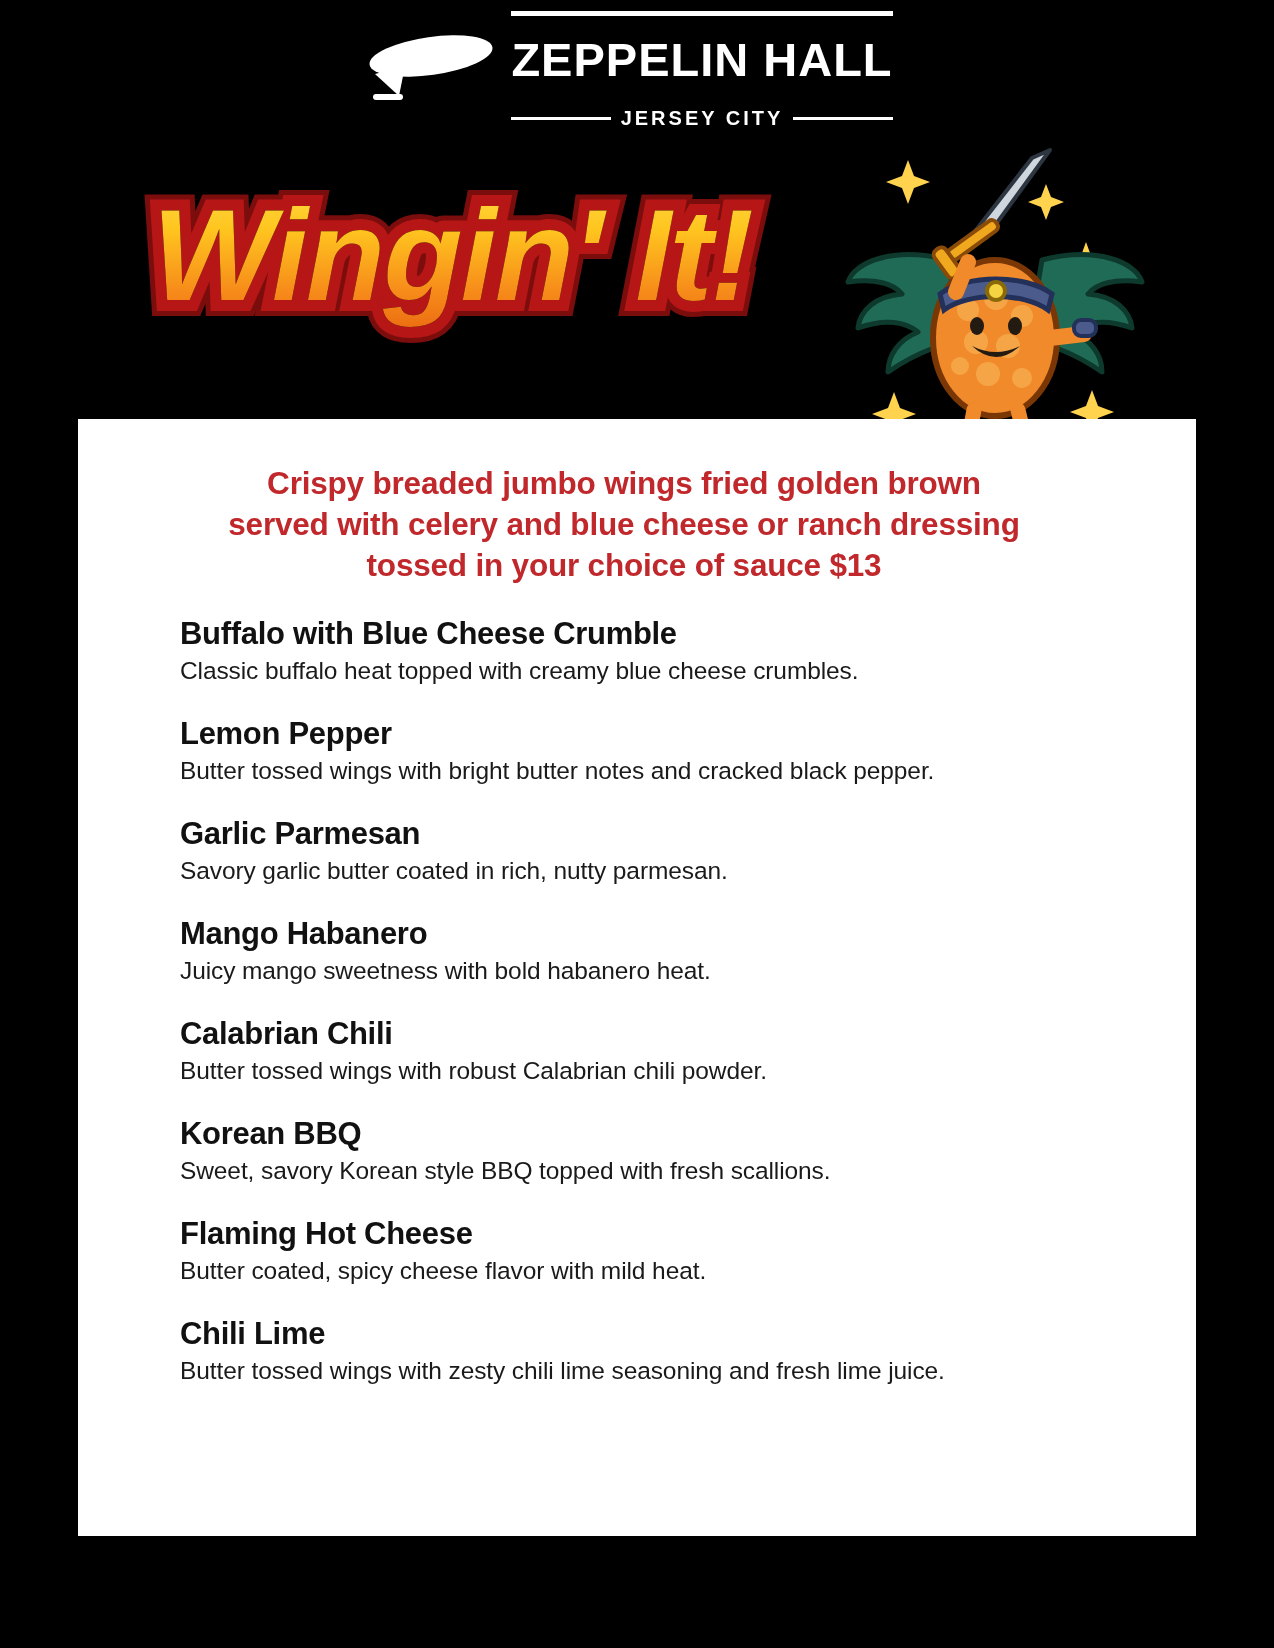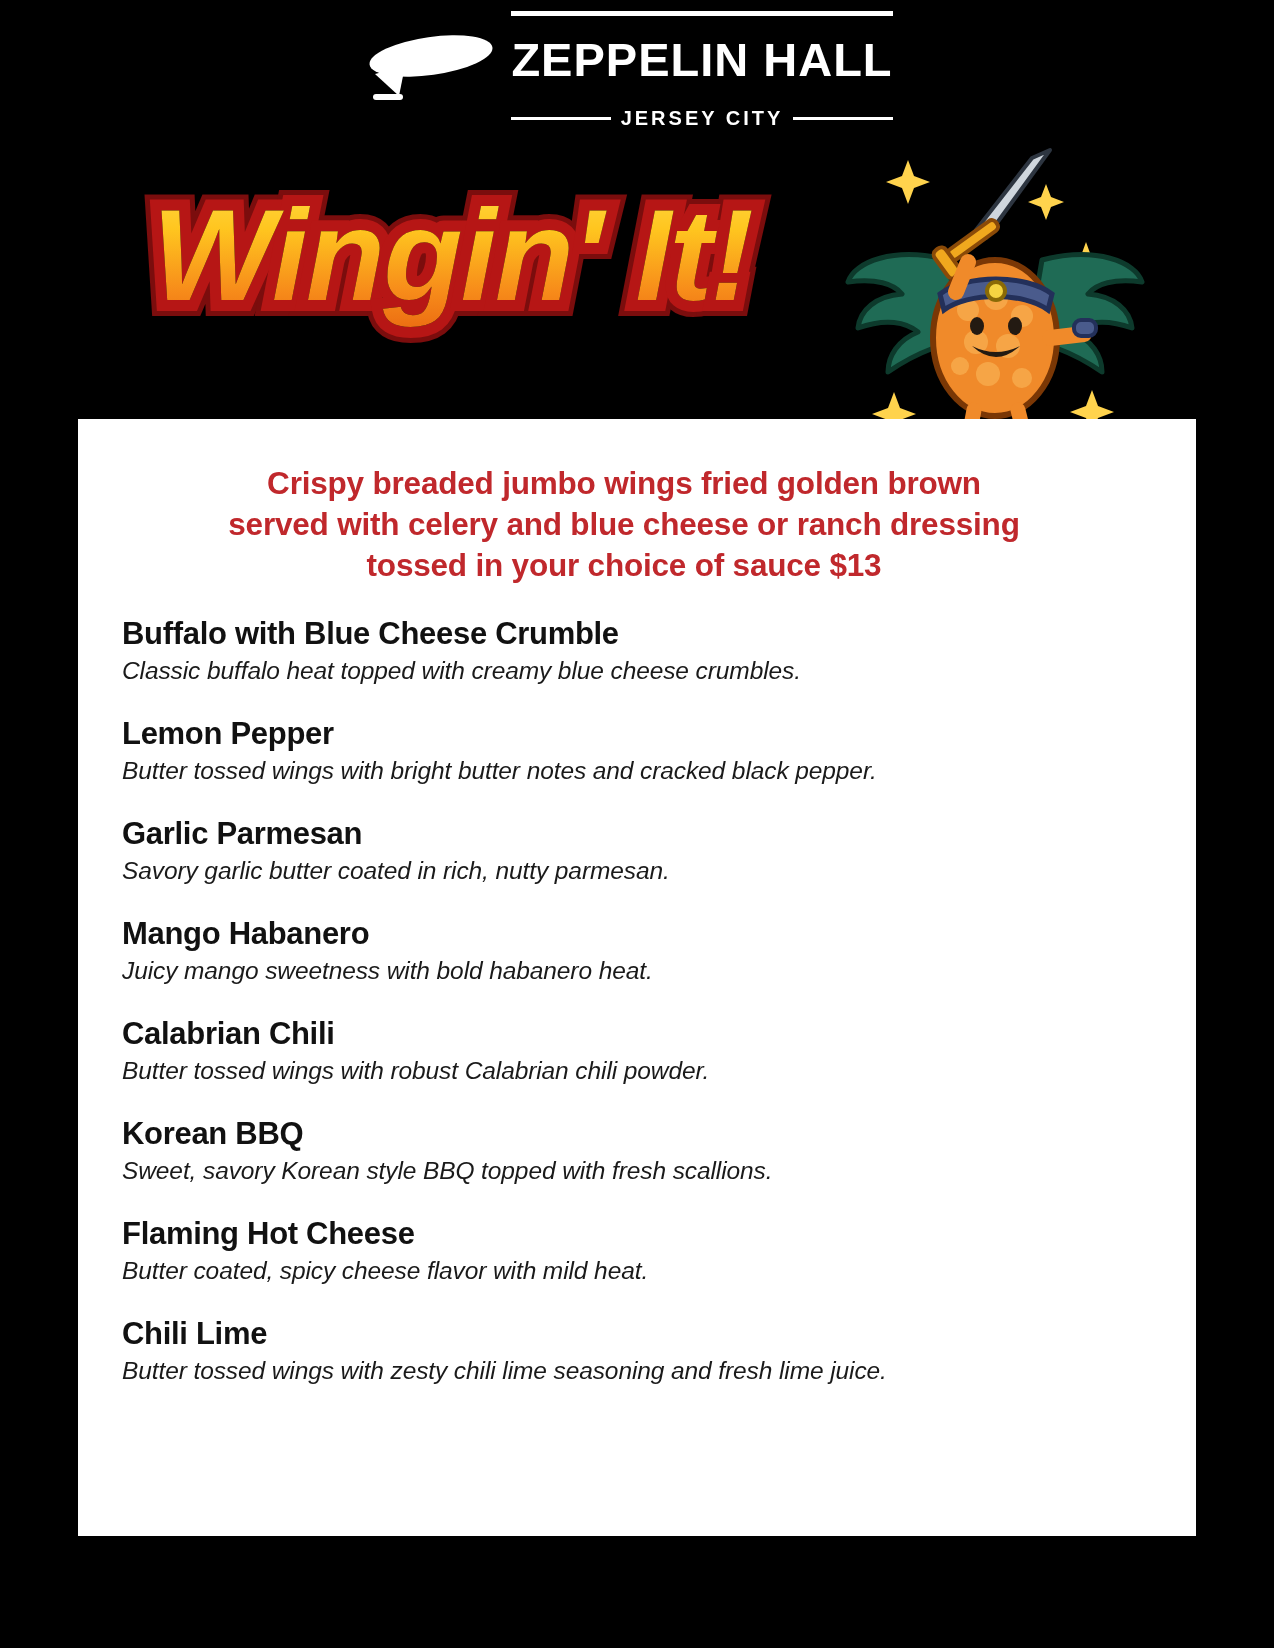--- a/index.html
+++ b/index.html
@@ -156,38 +156,37 @@
   .lede {
     color: #c0282c;
     font-weight: bold;
     font-size: 31.5px;
     line-height: 1.30;
     text-align: center;
     padding: 44px 54px 0 28px;
     letter-spacing: -0.2px;
   }
   .items {
-    padding: 30px 0 0 44px;
+    padding: 30px 0 0 102px;
   }
   .item { margin-bottom: 30px; }
   .item:last-child { margin-bottom: 0; margin-top: 28px; }
   .item-name {
     font-size: 31px;
     font-weight: bold;
     color: #111111;
     letter-spacing: -0.3px;
     line-height: 1.18;
   }
   .item-desc {
     font-size: 24.5px;
     color: #1a1a1a;
     margin-top: 4px;
     line-height: 1.2;
     letter-spacing: -0.1px;
-    font-style: italic;
   }
 </style>
 </head>
 <body>
 
 <div class="brand">
   <div class="brand-inner">
     <div class="zeppelin-mark">
       <svg viewBox="0 0 130 96" width="130" height="96" aria-hidden="true">
         <ellipse cx="66" cy="34" rx="62" ry="19" fill="#ffffff" transform="rotate(-8 66 34)"></ellipse>

